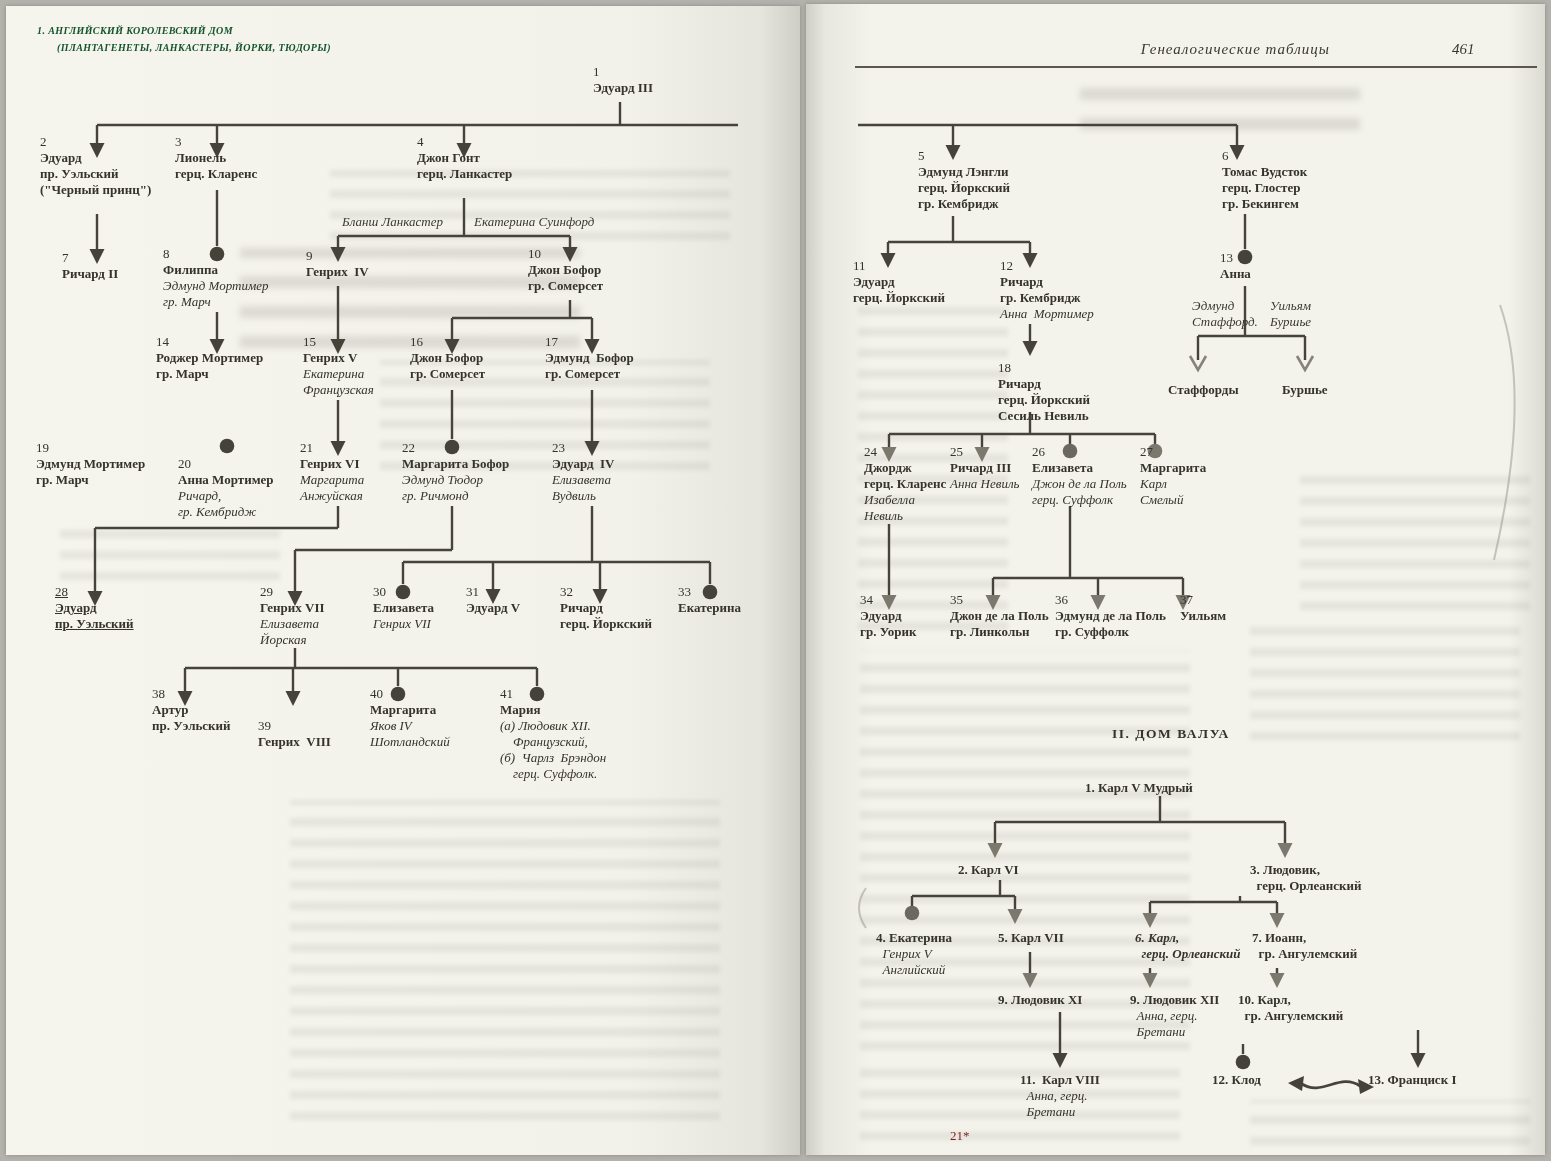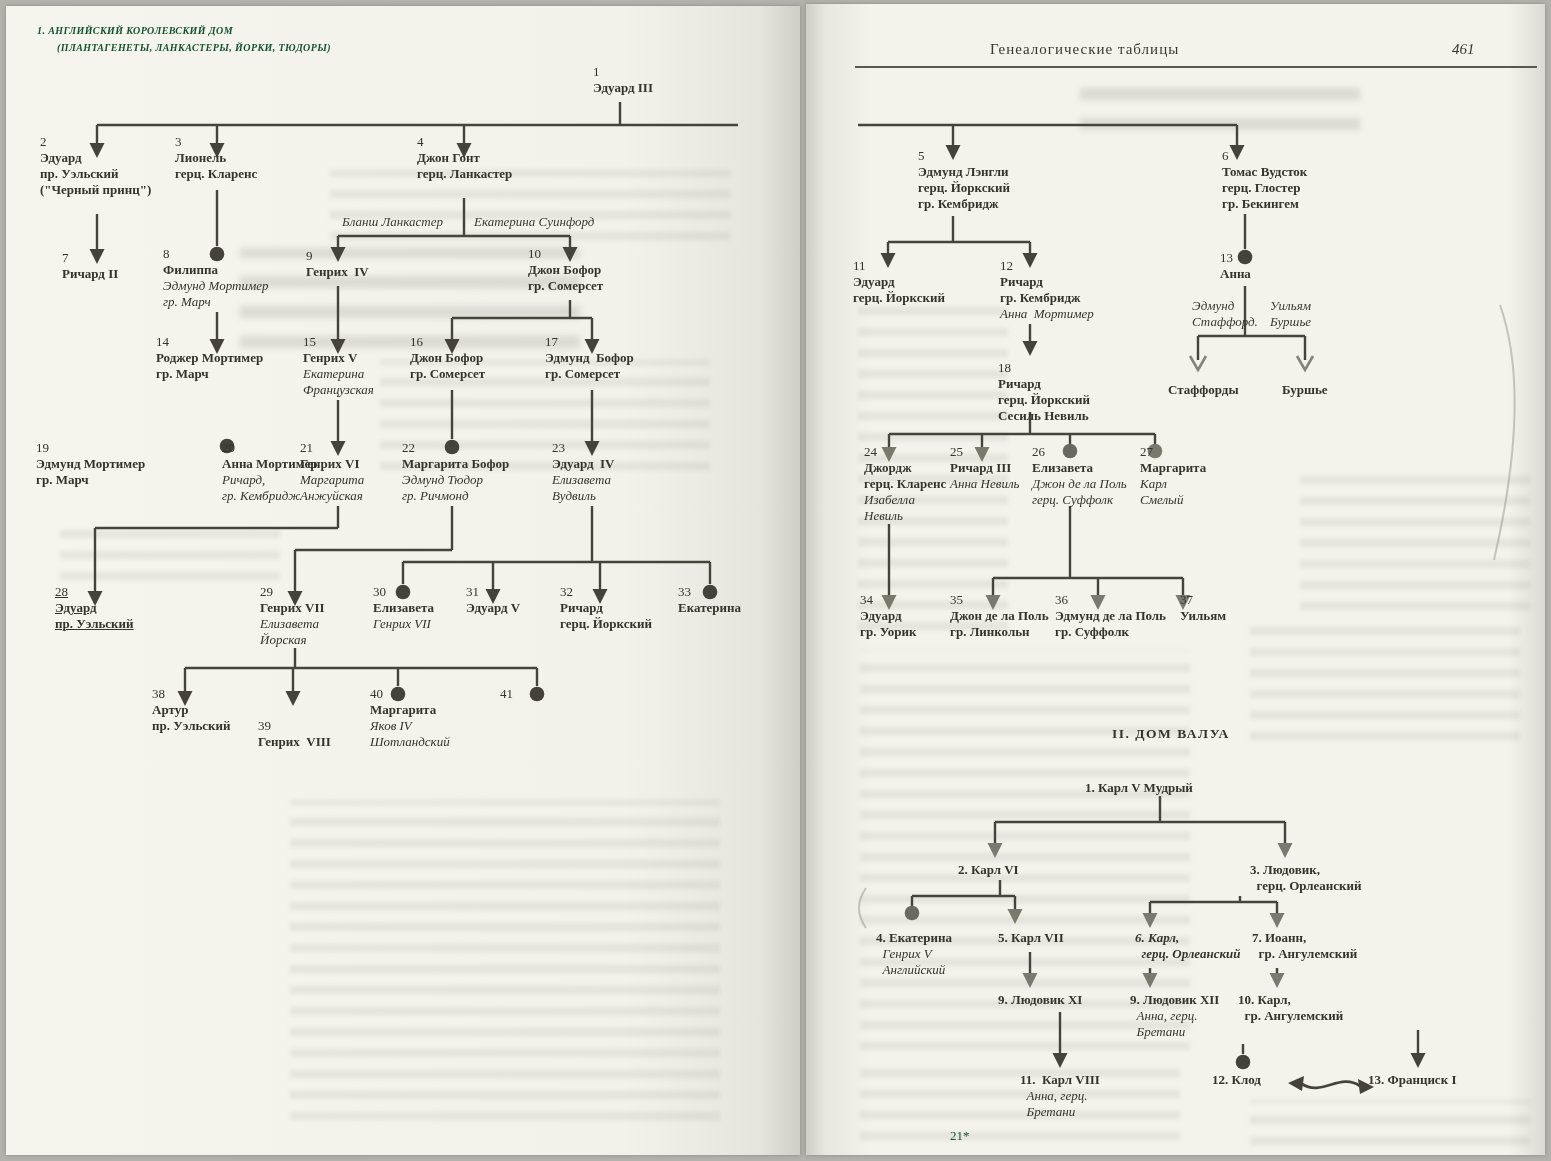--- a/index.html
+++ b/index.html
@@ -27,28 +27,28 @@
   .node{position:absolute;z-index:3;white-space:pre;color:#35332c;font-size:13px;line-height:16px;}
   .node .num{font-weight:400;}
   .node .num:empty{display:none;}
   .node .ln{font-weight:700;}
   .node .it{font-weight:400;font-style:italic;}
   .lbl{position:absolute;z-index:3;font-size:13px;font-style:italic;color:#3a3831;white-space:pre;line-height:16px;}
   .lblb{position:absolute;z-index:3;font-size:13px;font-weight:700;color:#35332c;white-space:pre;}
   #titleL{position:absolute;left:37px;top:22px;z-index:3;font-size:10px;font-weight:700;
     letter-spacing:.4px;color:#14532d;line-height:17px;font-style:italic;}
   #titleL .t2{margin-left:20px;}
-  #runhead{position:absolute;left:990px;top:41px;width:340px;z-index:3;text-align:left;
-    font-size:15px;letter-spacing:1px;color:#3a3831;}
+  #runhead{position:absolute;left:990px;top:41px;width:340px;z-index:3;text-align:right;
+    font-size:15px;font-style:italic;letter-spacing:1px;color:#3a3831;}
   #pagenum{position:absolute;left:1452px;top:41px;width:70px;z-index:3;
     font-size:15px;font-style:italic;color:#3a3831;}
   #headrule{position:absolute;left:855px;top:66px;width:682px;height:1.6px;background:#5a574f;z-index:3;}
   #tree2title{position:absolute;left:1112px;top:726px;z-index:3;font-size:13.5px;font-weight:700;
     letter-spacing:1.5px;color:#35332c;}
-  #sig{position:absolute;left:950px;top:1128px;z-index:3;font-size:13px;color:#14532d;}
+  #sig{position:absolute;left:950px;top:1128px;z-index:3;font-size:13px;color:#7f1d1d;}
 </style>
 </head>
 <body>
 
 <div class="page" id="pageL"></div>
 <div class="page" id="pageR"></div>
 
 <div class="ghost bold" style="left:240px;top:248px;width:340px;height:100px;"></div>
 <div class="ghost" style="left:330px;top:170px;width:400px;height:70px;"></div>
 <div class="ghost" style="left:380px;top:360px;width:330px;height:110px;"></div>
@@ -164,34 +164,34 @@
 <div class="node" style="left:163px;top:246px;"><div class="num">8</div><div><div class="ln">Филиппа</div><div class="it">Эдмунд Мортимер</div><div class="it">гр. Марч</div></div></div>
 <div class="node" style="left:306px;top:248px;"><div class="num">9</div><div><div class="ln">Генрих  IV</div></div></div>
 <div class="node" style="left:528px;top:246px;"><div class="num">10</div><div><div class="ln">Джон Бофор</div><div class="ln">гр. Сомерсет</div></div></div>
 <div class="lbl" style="left:342px;top:214px;">Бланш Ланкастер</div>
 <div class="lbl" style="left:474px;top:214px;">Екатерина Суинфорд</div>
 <div class="node" style="left:156px;top:334px;"><div class="num">14</div><div><div class="ln">Роджер Мортимер</div><div class="ln">гр. Марч</div></div></div>
 <div class="node" style="left:303px;top:334px;"><div class="num">15</div><div><div class="ln">Генрих V</div><div class="it">Екатерина</div><div class="it">Французская</div></div></div>
 <div class="node" style="left:410px;top:334px;"><div class="num">16</div><div><div class="ln">Джон Бофор</div><div class="ln">гр. Сомерсет</div></div></div>
 <div class="node" style="left:545px;top:334px;"><div class="num">17</div><div><div class="ln">Эдмунд  Бофор</div><div class="ln">гр. Сомерсет</div></div></div>
 <div class="node" style="left:36px;top:440px;"><div class="num">19</div><div><div class="ln">Эдмунд Мортимер</div><div class="ln">гр. Марч</div></div></div>
-<div class="node" style="left:178px;top:440px;margin-left:44px;"><div class="num">20</div><div><div class="ln">Анна Мортимер</div><div class="it">Ричард,</div><div class="it">гр. Кембридж</div></div></div>
+<div class="node" style="left:178px;top:456px;"><div class="num">20</div><div><div class="ln">Анна Мортимер</div><div class="it">Ричард,</div><div class="it">гр. Кембридж</div></div></div>
 <div class="node" style="left:300px;top:440px;"><div class="num">21</div><div><div class="ln">Генрих VI</div><div class="it">Маргарита</div><div class="it">Анжуйская</div></div></div>
 <div class="node" style="left:402px;top:440px;"><div class="num">22</div><div><div class="ln">Маргарита Бофор</div><div class="it">Эдмунд Тюдор</div><div class="it">гр. Ричмонд</div></div></div>
 <div class="node" style="left:552px;top:440px;"><div class="num">23</div><div><div class="ln">Эдуард  IV</div><div class="it">Елизавета</div><div class="it">Вудвиль</div></div></div>
 <div class="node" style="left:55px;top:584px;text-decoration:underline;"><div class="num">28</div><div><div class="ln">Эдуард</div><div class="ln">пр. Уэльский</div></div></div>
 <div class="node" style="left:260px;top:584px;"><div class="num">29</div><div><div class="ln">Генрих VII</div><div class="it">Елизавета</div><div class="it">Йорская</div></div></div>
 <div class="node" style="left:373px;top:584px;"><div class="num">30</div><div><div class="ln">Елизавета</div><div class="it">Генрих VII</div></div></div>
 <div class="node" style="left:466px;top:584px;"><div class="num">31</div><div><div class="ln">Эдуард V</div></div></div>
 <div class="node" style="left:560px;top:584px;"><div class="num">32</div><div><div class="ln">Ричард</div><div class="ln">герц. Йоркский</div></div></div>
 <div class="node" style="left:678px;top:584px;"><div class="num">33</div><div><div class="ln">Екатерина</div></div></div>
 <div class="node" style="left:152px;top:686px;"><div class="num">38</div><div><div class="ln">Артур</div><div class="ln">пр. Уэльский</div></div></div>
 <div class="node" style="left:258px;top:686px;margin-top:32px;"><div class="num">39</div><div><div class="ln">Генрих  VIII</div></div></div>
 <div class="node" style="left:370px;top:686px;"><div class="num">40</div><div><div class="ln">Маргарита</div><div class="it">Яков IV</div><div class="it">Шотландский</div></div></div>
-<div class="node" style="left:500px;top:686px;"><div class="num">41</div></div>
+<div class="node" style="left:500px;top:686px;"><div class="num">41</div><div><div class="ln">Мария</div><div class="it">(а) Людовик XII.</div><div class="it">&nbsp;&nbsp;&nbsp;&nbsp;Французский,</div><div class="it">(б)  Чарлз  Брэндон</div><div class="it">&nbsp;&nbsp;&nbsp;&nbsp;герц. Суффолк.</div></div></div>
 
 <div class="node" style="left:918px;top:148px;"><div class="num">5</div><div><div class="ln">Эдмунд Лэнгли</div><div class="ln">герц. Йоркский</div><div class="ln">гр. Кембридж</div></div></div>
 <div class="node" style="left:1222px;top:148px;"><div class="num">6</div><div><div class="ln">Томас Вудсток</div><div class="ln">герц. Глостер</div><div class="ln">гр. Бекингем</div></div></div>
 <div class="node" style="left:853px;top:258px;"><div class="num">11</div><div><div class="ln">Эдуард</div><div class="ln">герц. Йоркский</div></div></div>
 <div class="node" style="left:1000px;top:258px;"><div class="num">12</div><div><div class="ln">Ричард</div><div class="ln">гр. Кембридж</div><div class="it">Анна  Мортимер</div></div></div>
 <div class="node" style="left:1220px;top:250px;"><div class="num">13</div><div><div class="ln">Анна</div></div></div>
 <div class="lbl" style="left:1192px;top:298px;"><div class="it">Эдмунд</div><div class="it">Стаффорд.</div></div>
 <div class="lbl" style="left:1270px;top:298px;"><div class="it">Уильям</div><div class="it">Буршье</div></div>
 <div class="lblb" style="left:1168px;top:382px;">Стаффорды</div>
 <div class="lblb" style="left:1282px;top:382px;">Буршье</div>

